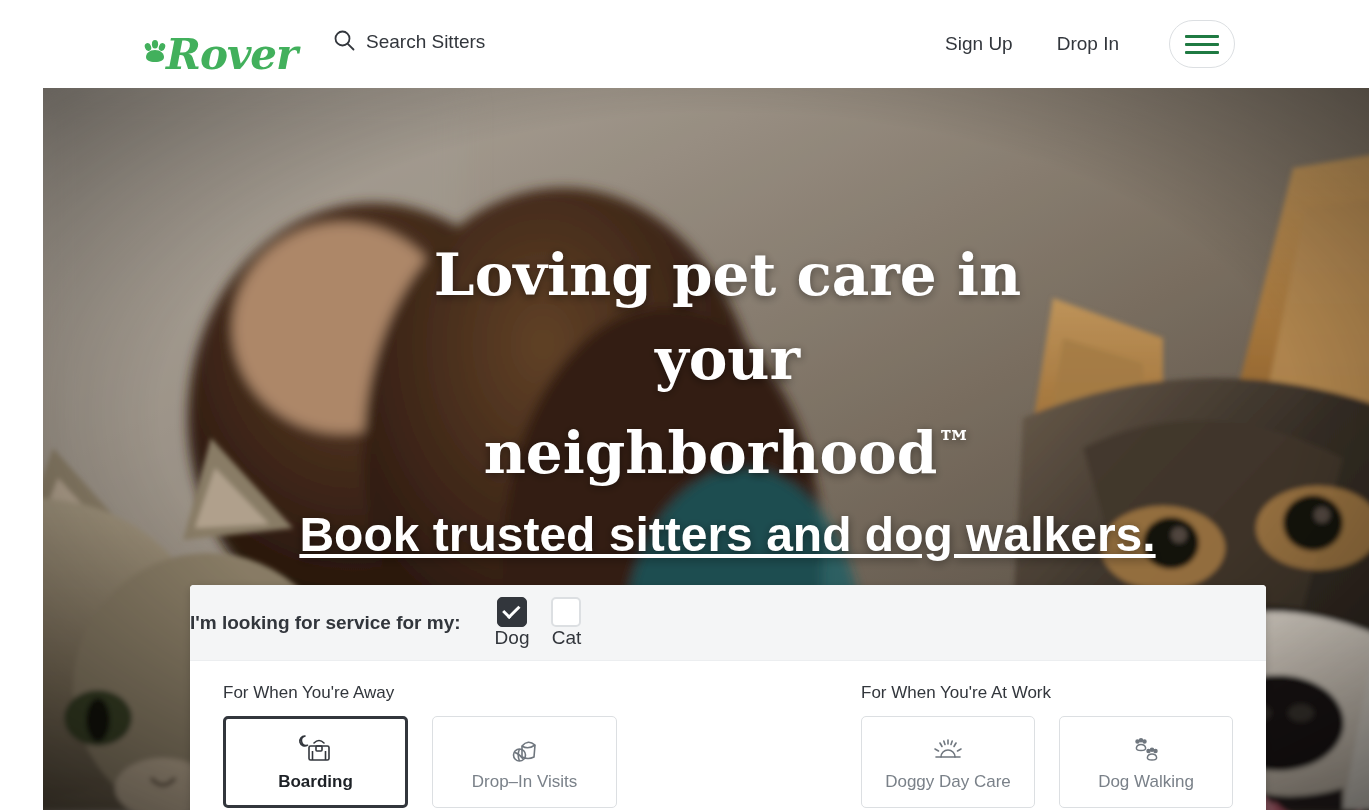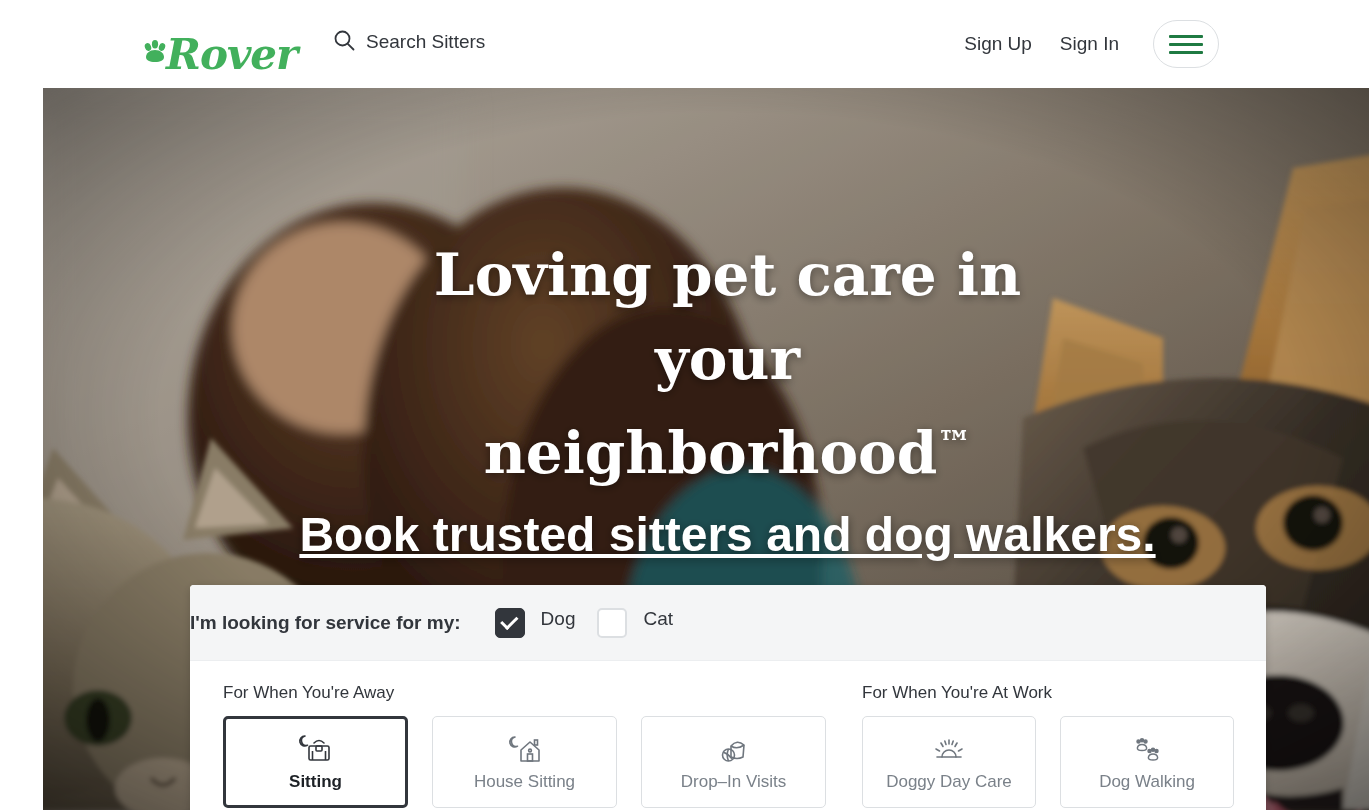--- a/index.html
+++ b/index.html
@@ -34,22 +34,22 @@
   }
   .search-sitters {
     position: absolute; left: 332px; top: 28px;
     display: flex; align-items: center; gap: 10px;
     cursor: pointer;
   }
   .search-sitters .label {
     font-size: 19px; color: #32363c;
   }
   .hdr-right {
-    position: absolute; right: 150px; top: 20px;
-    display: flex; align-items: center; gap: 0px; text-align: right;
+    position: absolute; right: 134px; top: 20px;
+    display: flex; align-items: center; gap: 16px; text-align: right;
   }
   .hdr-link {
     font-size: 19px; color: #32363c;
     padding: 0 14px; cursor: pointer; line-height: 48px;
   }
   .menu-btn {
     width: 66px; height: 48px;
     border: 1px solid #dcdfe2; border-radius: 24px;
     background: #fff;
     margin-left: 20px;
@@ -102,21 +102,21 @@
   }
   .card-head {
     height: 76px; background: #f4f5f6;
     border-bottom: 1px solid #eceef0;
     display: flex; align-items: center;
     gap: 22px;
   }
   .card-head .q {
     font-size: 19px; font-weight: bold; color: #32363c;
   }
-  .petopt { display: flex; gap: 16px; cursor: pointer; }
+  .petopt { display: flex; align-items: center; gap: 0; cursor: pointer; flex-direction: column; }
   .petopt .box {
     width: 30px; height: 30px; border-radius: 5px;
     display: flex; align-items: center; justify-content: center;
   }
   .petopt .box.on { background: #32363c; border: 1px solid #32363c; }
   .petopt .box.off { background: #ffffff; border: 2px solid #dcdfe2; }
   .petopt .box.on::after {
     content: "";
     width: 13px; height: 7px;
     border-left: 3.2px solid #fff; border-bottom: 3.2px solid #fff;
@@ -170,21 +170,21 @@
       <svg width="24" height="24" viewBox="0 0 24 24" fill="none" stroke="#32363c" stroke-width="1.8">
         <circle cx="10.5" cy="10.5" r="7"></circle>
         <line x1="15.8" y1="15.8" x2="21.5" y2="21.5" stroke-linecap="round"></line>
       </svg>
     </span>
     <span class="label">Search Sitters</span>
   </div>
 
   <div class="hdr-right">
     <span class="hdr-link">Sign Up</span>
-    <span class="hdr-link">Sign In</span>
+    <span class="hdr-link">Drop In</span>
     <div class="menu-btn">
       <i></i>
       <i></i>
       <i></i>
     </div>
   </div>
 </div>
 
 <div class="hero">
 
@@ -325,35 +325,23 @@
               <span>
                 <svg width="40" height="34" viewBox="0 0 40 34" fill="none" stroke="#32363c" stroke-width="1.6">
                   <path d="M9 3 a5 5 0 1 0 2.5 9.2 a4 4 0 0 1 -2.5 -9.2z" stroke-linejoin="round"></path>
                   <path d="M18 10 q5 -5 10 0" stroke-linecap="round"></path>
                   <rect x="13" y="13" width="20" height="14" rx="1.6"></rect>
                   <rect x="20" y="13" width="6" height="5" rx="1"></rect>
                   <line x1="16.5" y1="18" x2="16.5" y2="27"></line>
                   <line x1="29.5" y1="18" x2="29.5" y2="27"></line>
                 </svg>
               </span>
-              <span class="tlabel">Sitting</span>
+              <span class="tlabel">Boarding</span>
             </div>
 
-            <div class="tile">
-              <span>
-                <svg width="40" height="34" viewBox="0 0 40 34" fill="none" stroke="#6f767e" stroke-width="1.6">
-                  <path d="M10 4 a5 5 0 1 0 2.5 9.2 a4 4 0 0 1 -2.5 -9.2z" stroke-linejoin="round"></path>
-                  <path d="M16 17 L25 9 L34 17 L34 28 L16 28 Z" stroke-linejoin="round"></path>
-                  <rect x="29.5" y="7" width="3" height="5"></rect>
-                  <rect x="22.5" y="21" width="5" height="7"></rect>
-                  <circle cx="25" cy="17.5" r="1.4"></circle>
-                </svg>
-              </span>
-              <span class="tlabel">House Sitting</span>
-            </div>
 
             <div class="tile">
               <span>
                 <svg width="40" height="34" viewBox="0 0 40 34" fill="none" stroke="#6f767e" stroke-width="1.6">
                   <path d="M17 13 q6 -7 13 -1 l-1 12 q-6 3 -12 0 z" stroke-linejoin="round"></path>
                   <path d="M17 13 q6 4 13 -1"></path>
                   <circle cx="14.5" cy="22" r="6"></circle>
                   <path d="M9.4 19.3 q5 1.6 8.6 6.4"></path>
                   <path d="M14.5 16 q-2.6 5.8 0 12"></path>
                 </svg>

